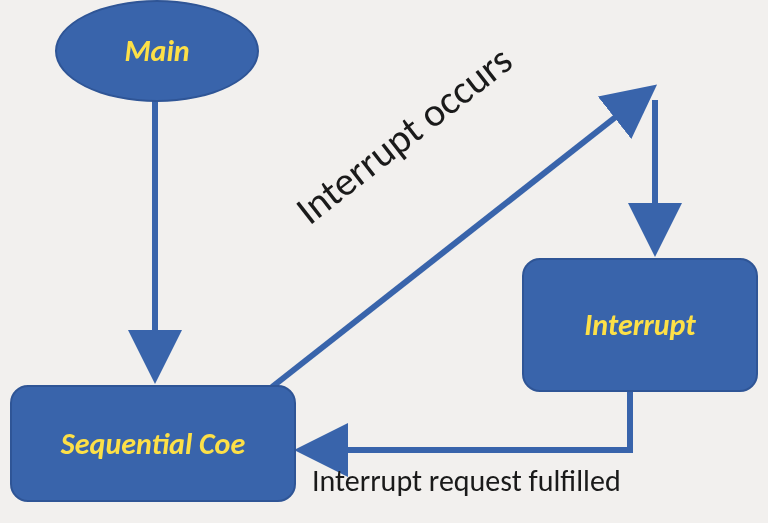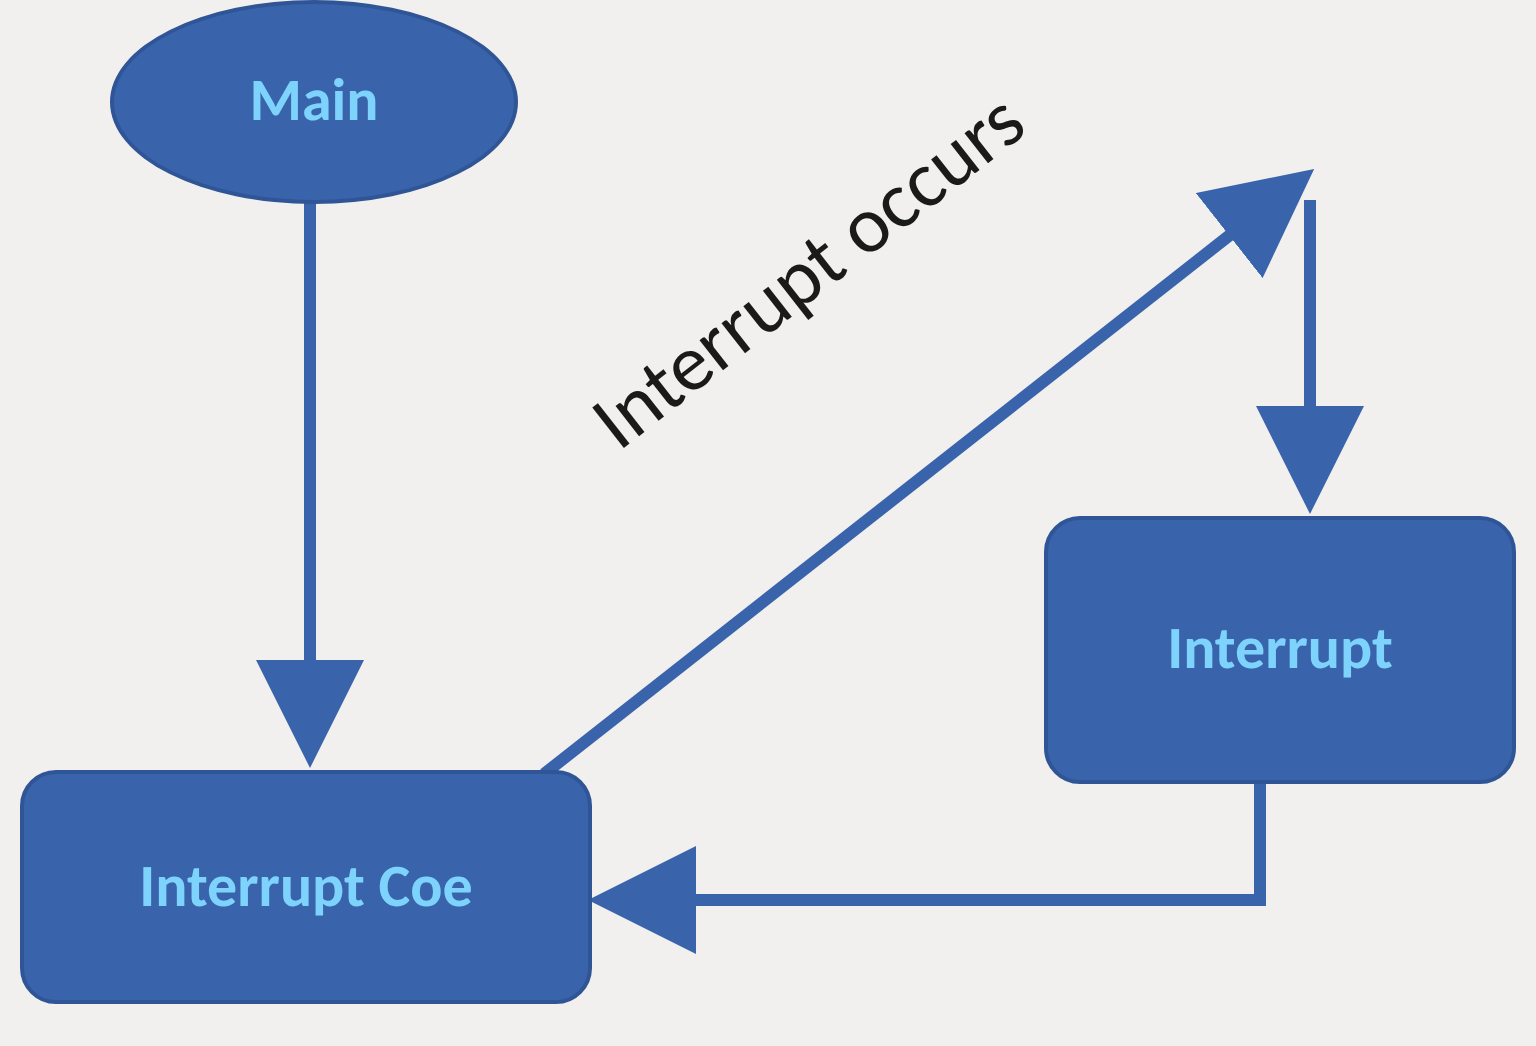--- a/index.html
+++ b/index.html
@@ -15,23 +15,24 @@
     position: relative;
     width: 768px;
     height: 523px;
   }
   .node {
     position: absolute;
     display: flex;
     align-items: center;
     justify-content: center;
     text-align: center;
-    color: #7dd3fc;
+    color: #fde047;
     font-weight: 700;
     line-height: 1.2;
+    font-style: italic;
   }
   .ellipse {
     border-radius: 50%;
     background: #3964ab;
     border: 2px solid #2f5596;
   }
   .rect {
     background: #3964ab;
     border: 2px solid #2f5596;
     border-radius: 18px;
@@ -70,25 +71,26 @@
     <line x1="655" y1="100" x2="655" y2="248" stroke="#3964ab" stroke-width="6" marker-end="url(#ah)"></line>
 
     <path d="M 630 392 L 630 450 L 303 450" fill="none" stroke="#3964ab" stroke-width="6" marker-end="url(#ah)"></path>
   </svg>
 
   <div class="node ellipse" style="left:55px; top:0px; width:200px; height:98px; font-size:30px;">
     <span>Main</span>
   </div>
 
   <div class="node rect" style="left:10px; top:385px; width:282px; height:113px; font-size:30px;">
-    <span>Interrupt Coe</span>
+    <span>Sequential Coe</span>
   </div>
 
   <div class="node rect" style="left:522px; top:258px; width:232px; height:130px; font-size:30px;">
     <div>
       <span>Interrupt</span><br>
     </div>
   </div>
 
   <div class="edge-label" style="left:286px; top:196px; font-size:40px; transform: rotate(-38deg); transform-origin: left top;">Interrupt occurs</div>
 
+  <div class="edge-label" style="left:312px; top:462px; font-size:30px;">Interrupt request fulfilled</div>
 
 </div>
 
 </body></html>

